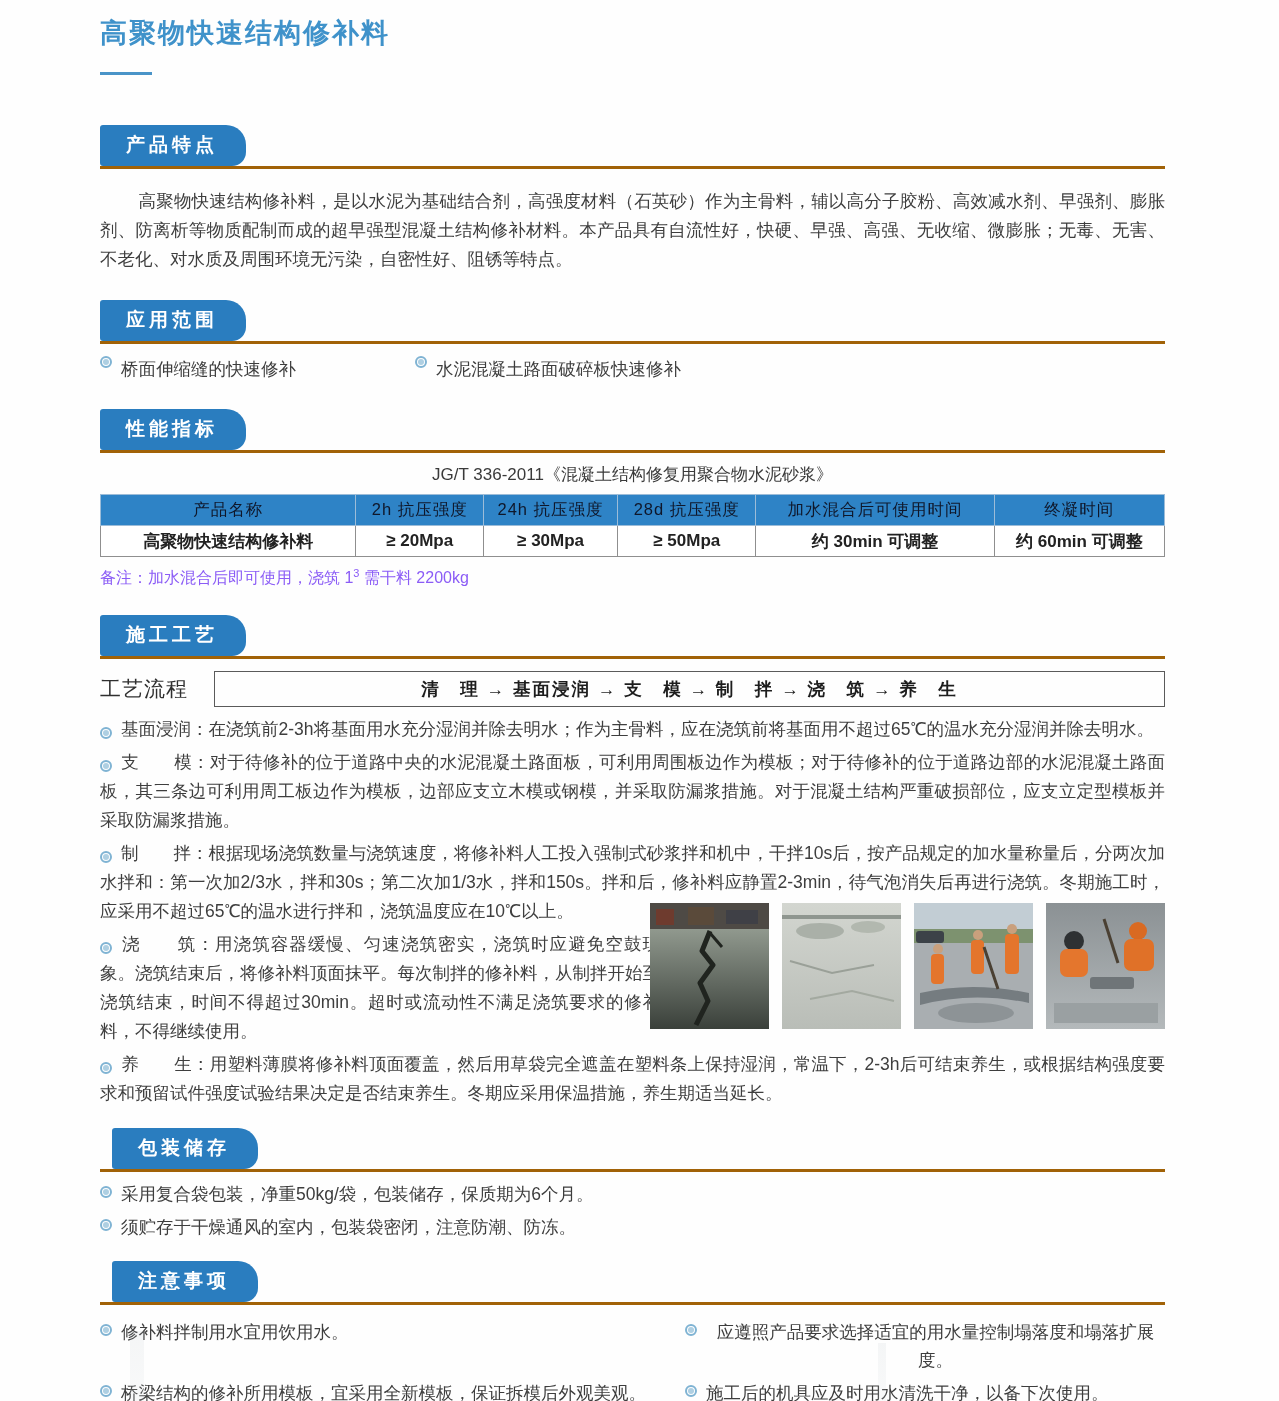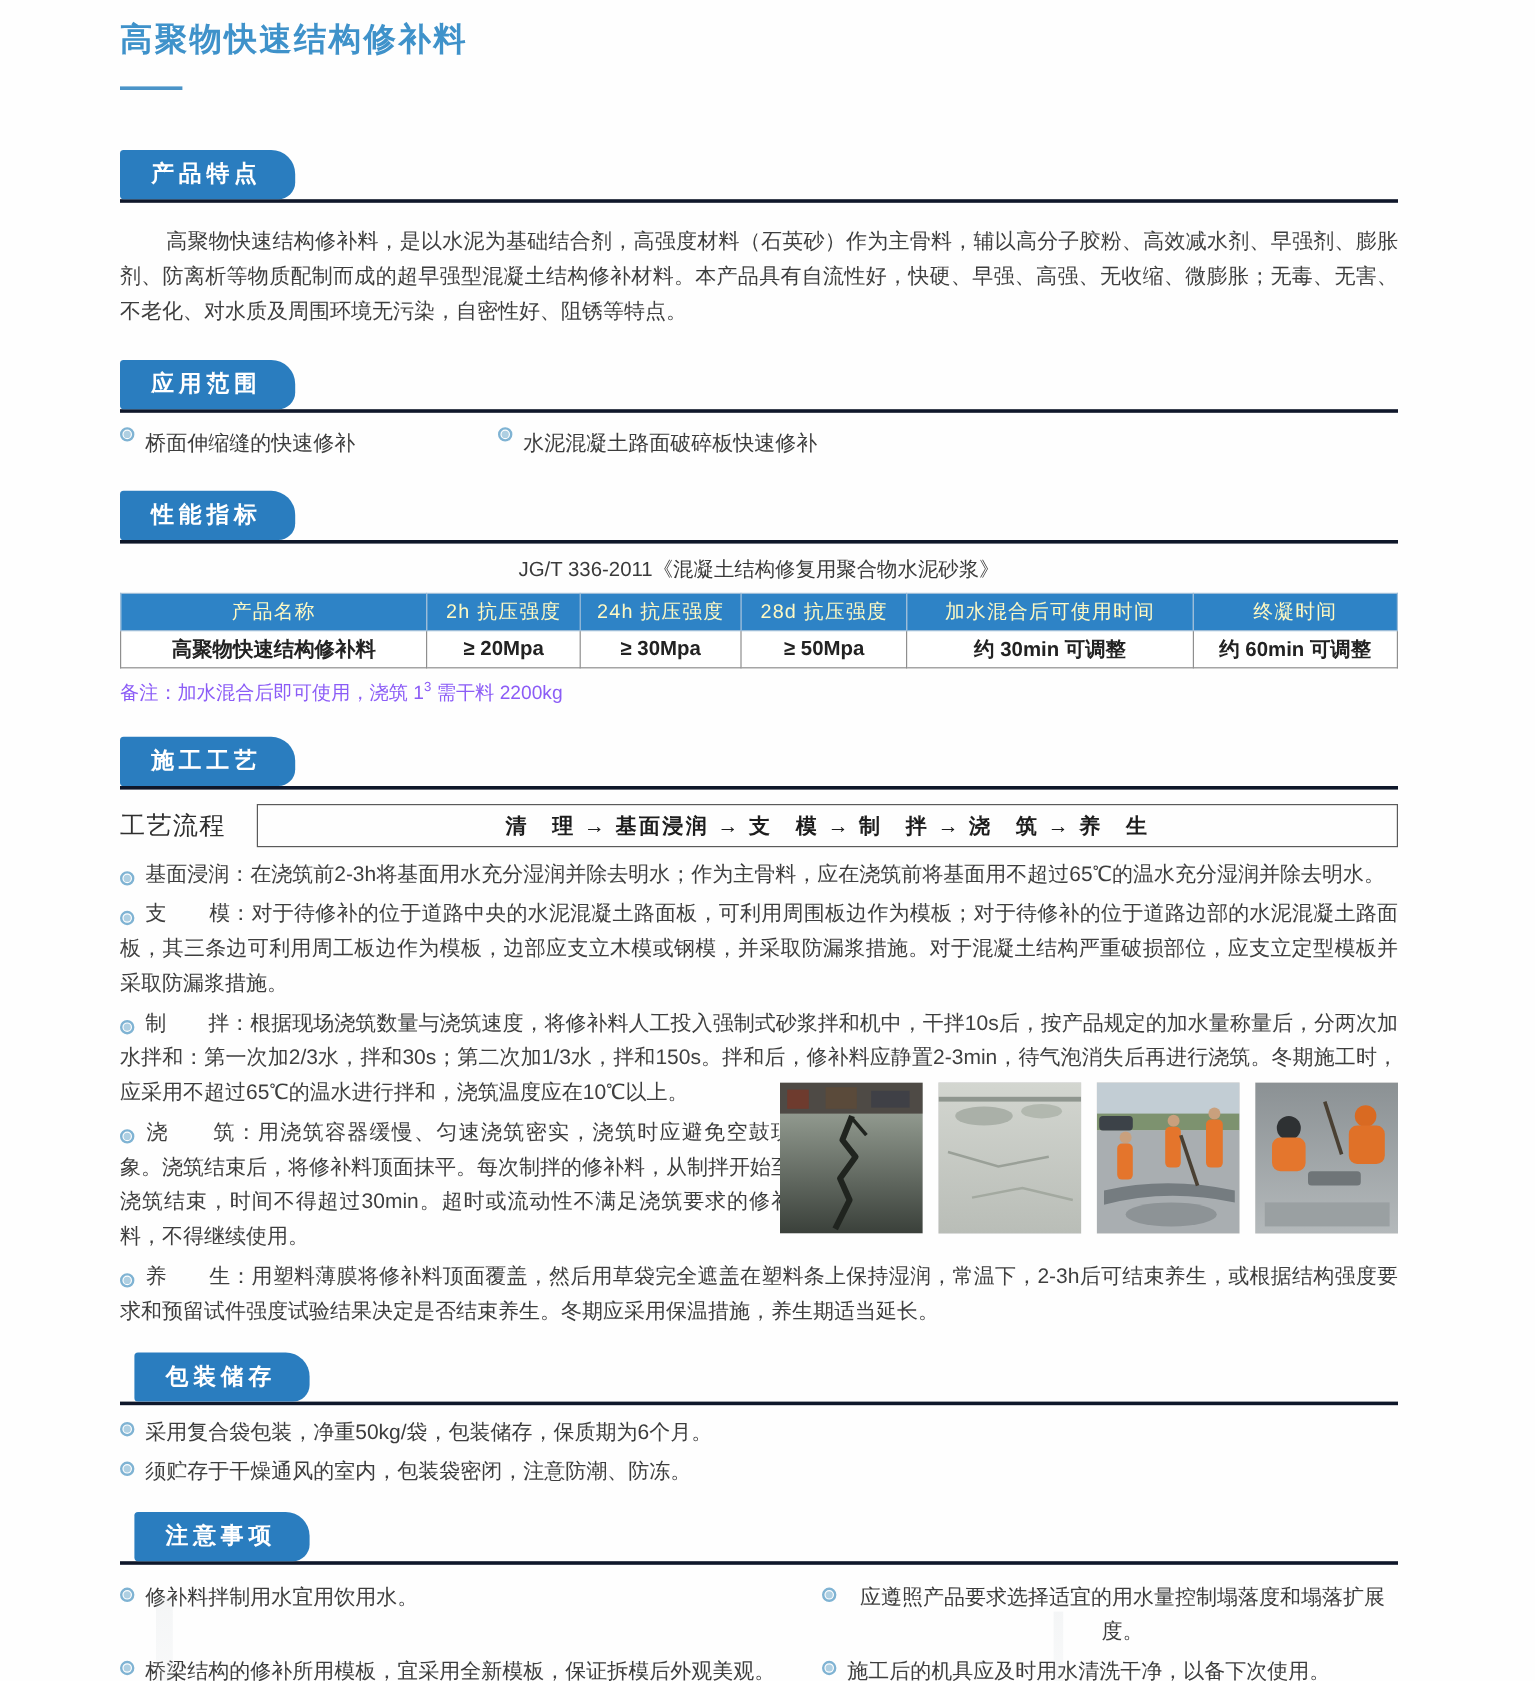--- a/index.html
+++ b/index.html
@@ -7,21 +7,21 @@
   .page {
     width: 1279px; height: 1401px; position: relative; overflow: hidden;
     background: #fefefe; color: #3d3d3d;
     font-family: "Liberation Sans", sans-serif;
   }
   .content { padding: 16px 114px 0 100px; position: relative; }
 
   .doc-title { color:#3f92ca; font-size:27px; font-weight:bold; letter-spacing:2px; line-height:34px; }
   .title-dash { width:52px; height:3px; background:#4a94c8; margin-top:22px; }
 
-  .section-bar { border-bottom:3px solid #0f172a; display:flex; align-items:flex-end; }
+  .section-bar { border-bottom:3px solid #a16207; display:flex; align-items:flex-end; }
   .section-tab {
     display:inline-block; background:#2a7dbf; color:#fff;
     font-size:19px; font-weight:bold; letter-spacing:4px;
     padding:7px 28px 8px 26px; border-radius:3px 20px 14px 3px;
   }
 
   .para { font-size:17.5px; line-height:29px; text-align:justify; color:#3e3e3e; }
   .indent { text-indent:2.2em; }
 
   .bullet {
@@ -32,21 +32,21 @@
   .bullet::before { content:""; width:6px; height:6px; background:#aecfe2; border-radius:50%; }
 
   .apps-row { display:flex; margin-top:12px; font-size:17.5px; line-height:27px; }
   .app-item { display:flex; align-items:flex-start; }
   .app-item.first { width:315px; flex:none; }
 
   .standard-caption { text-align:center; font-size:17px; color:#3a3a3a; margin-top:10px; }
 
   table.perf { width:100%; border-collapse:collapse; table-layout:fixed; margin-top:8px; }
   table.perf th {
-    background:#2e83c6; color:#fef9c3; font-weight:normal; font-size:16.5px;
+    background:#2e83c6; color:#0f172a; font-weight:normal; font-size:16.5px;
     height:31px; border:1px solid #9cbcd8; letter-spacing:1px;
   }
   table.perf td {
     background:#fff; color:#222; font-weight:bold; font-size:17px;
     height:31px; border:1px solid #8f8f8f; text-align:center;
   }
   .note-line { margin-top:10px; font-size:16px; color:#8b5cf6; }
   .note-line sup { font-size:11px; }
 
   .flow-row { display:flex; align-items:center; gap:26px; margin-top:12px; }

